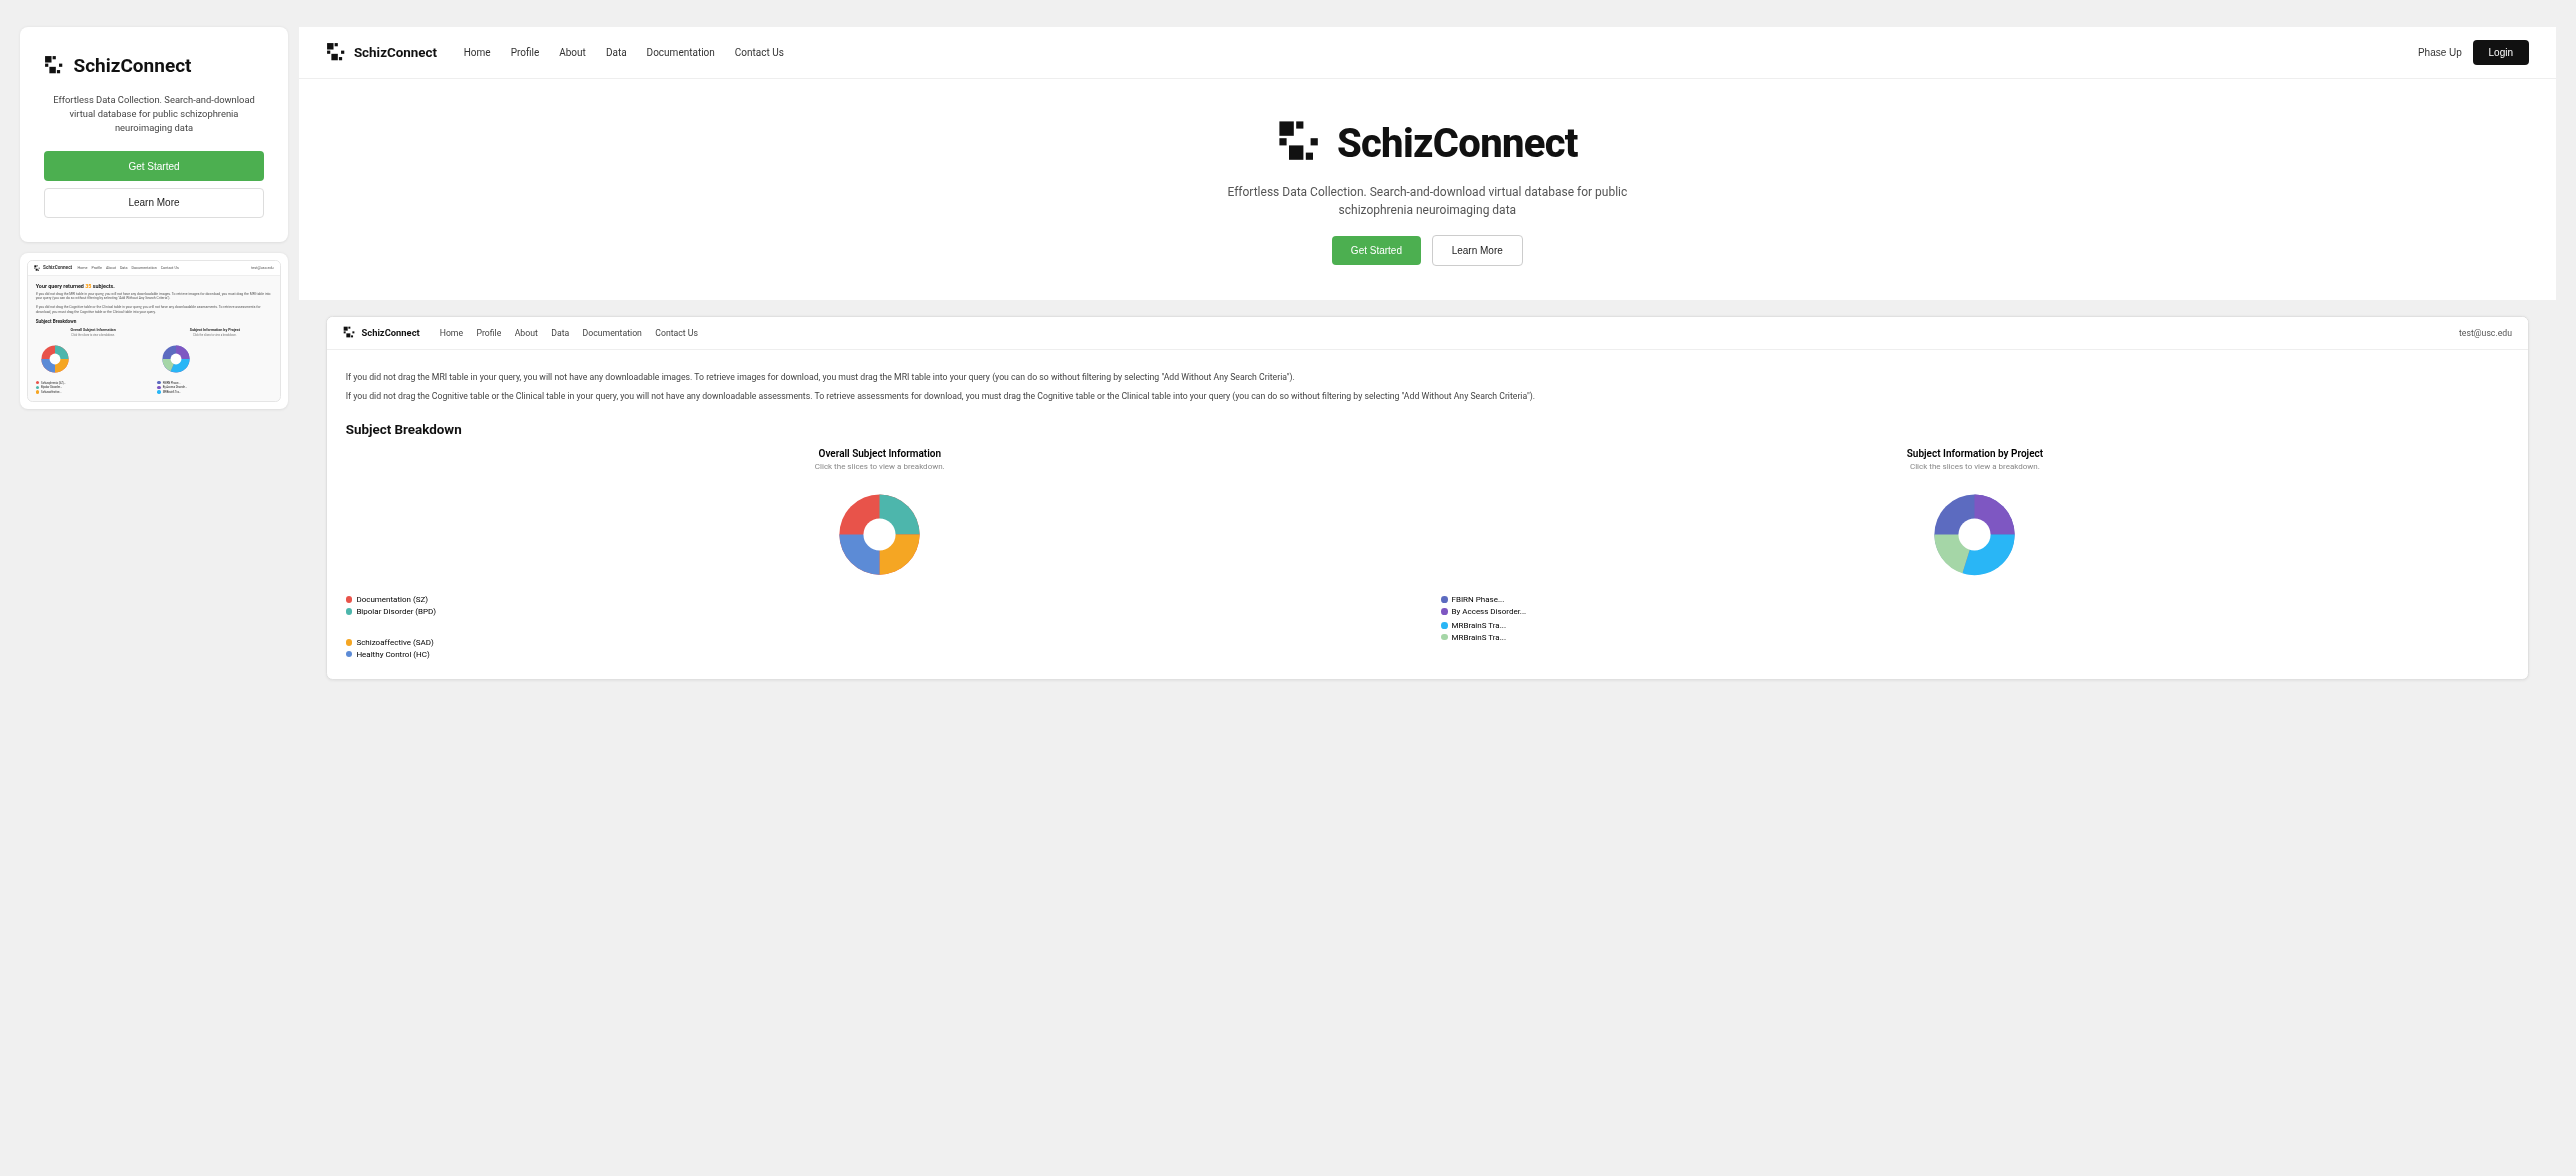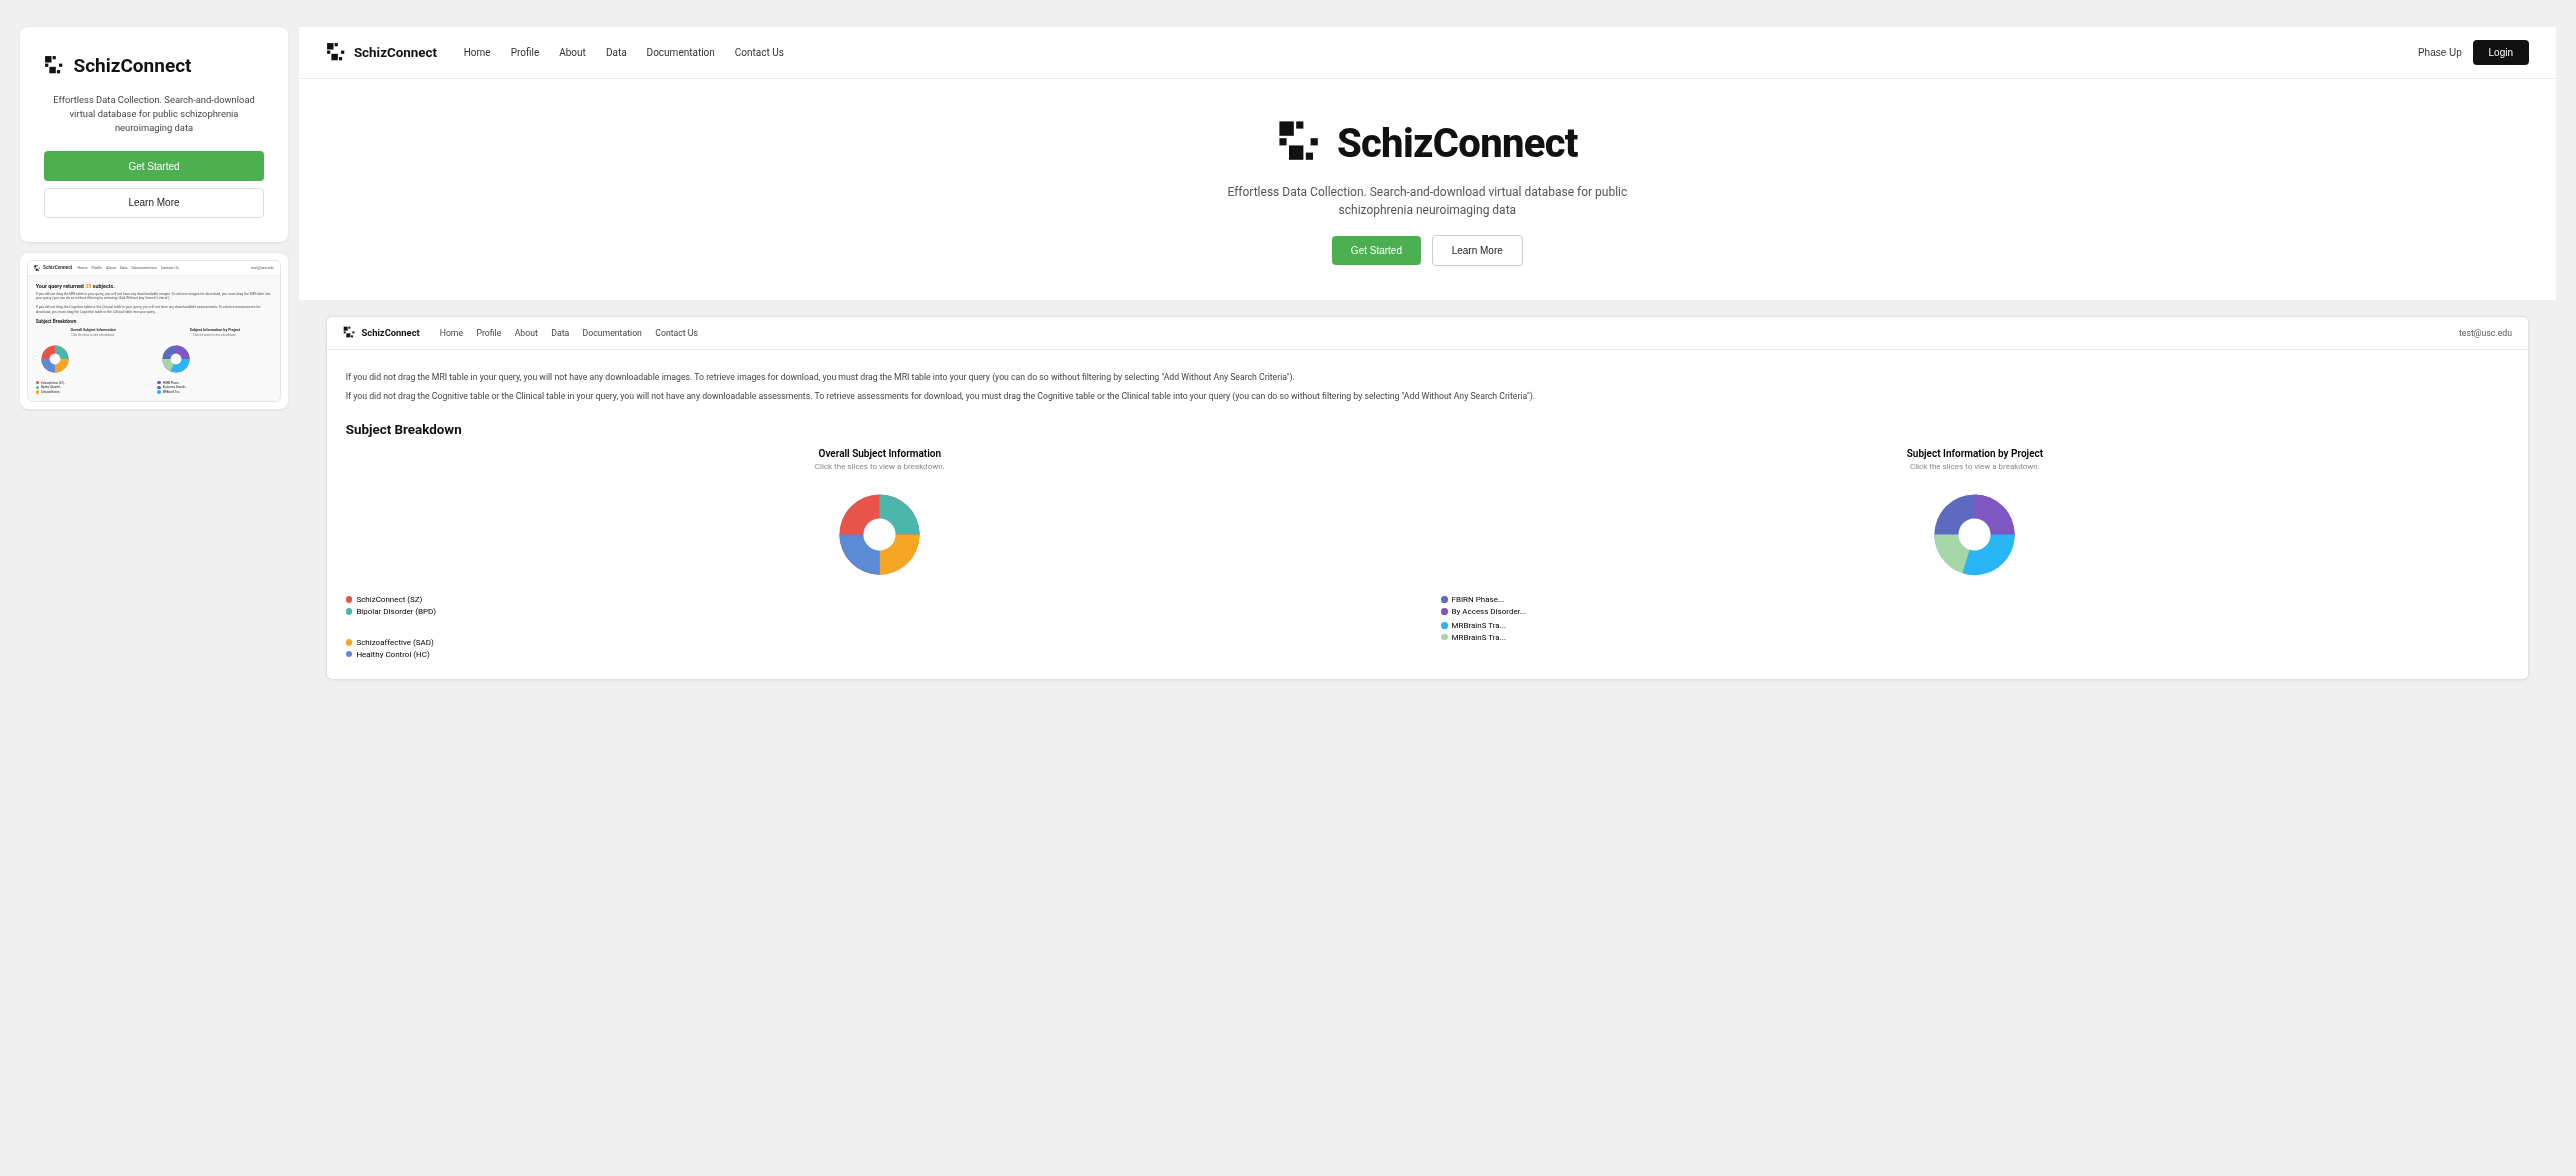--- a/index.html
+++ b/index.html
@@ -679,21 +679,21 @@
               <circle cx="80" cy="80" r="60" fill="#e8534a"></circle>
               <path d="M80 80 L80 20 A60 60 0 0 1 140 80 Z" fill="#4db6ac"></path>
               <path d="M80 80 L140 80 A60 60 0 0 1 80 140 Z" fill="#f5a623"></path>
               <path d="M80 80 L80 140 A60 60 0 0 1 20 80 Z" fill="#5c8bd6"></path>
               <circle cx="80" cy="80" r="24" fill="white"></circle>
             </svg>
           </div>
           <div style="font-size:8px;">
             <div style="display:flex;align-items:center;gap:4px;margin-bottom:2.7px;">
               <div style="width:6.7px;height:6.7px;border-radius:50%;background:#e8534a;flex-shrink:0;"></div>
-              <span>SchizConnect (SZ)</span>
+              <span>Documentation (SZ)</span>
             </div>
             <div style="display:flex;align-items:center;gap:4px;margin-bottom:2.7px;">
               <div style="width:6.7px;height:6.7px;border-radius:50%;background:#4db6ac;flex-shrink:0;"></div>
               <span>Bipolar Disorder (BPD)</span>
             </div>
             <div style="display:flex;align-items:center;gap:4px;margin-bottom:2.7px;margin-top:22px;">
               <div style="width:6.7px;height:6.7px;border-radius:50%;background:#f5a623;flex-shrink:0;"></div>
               <span>Schizoaffective (SAD)</span>
             </div>
             <div style="display:flex;align-items:center;gap:4px;">

